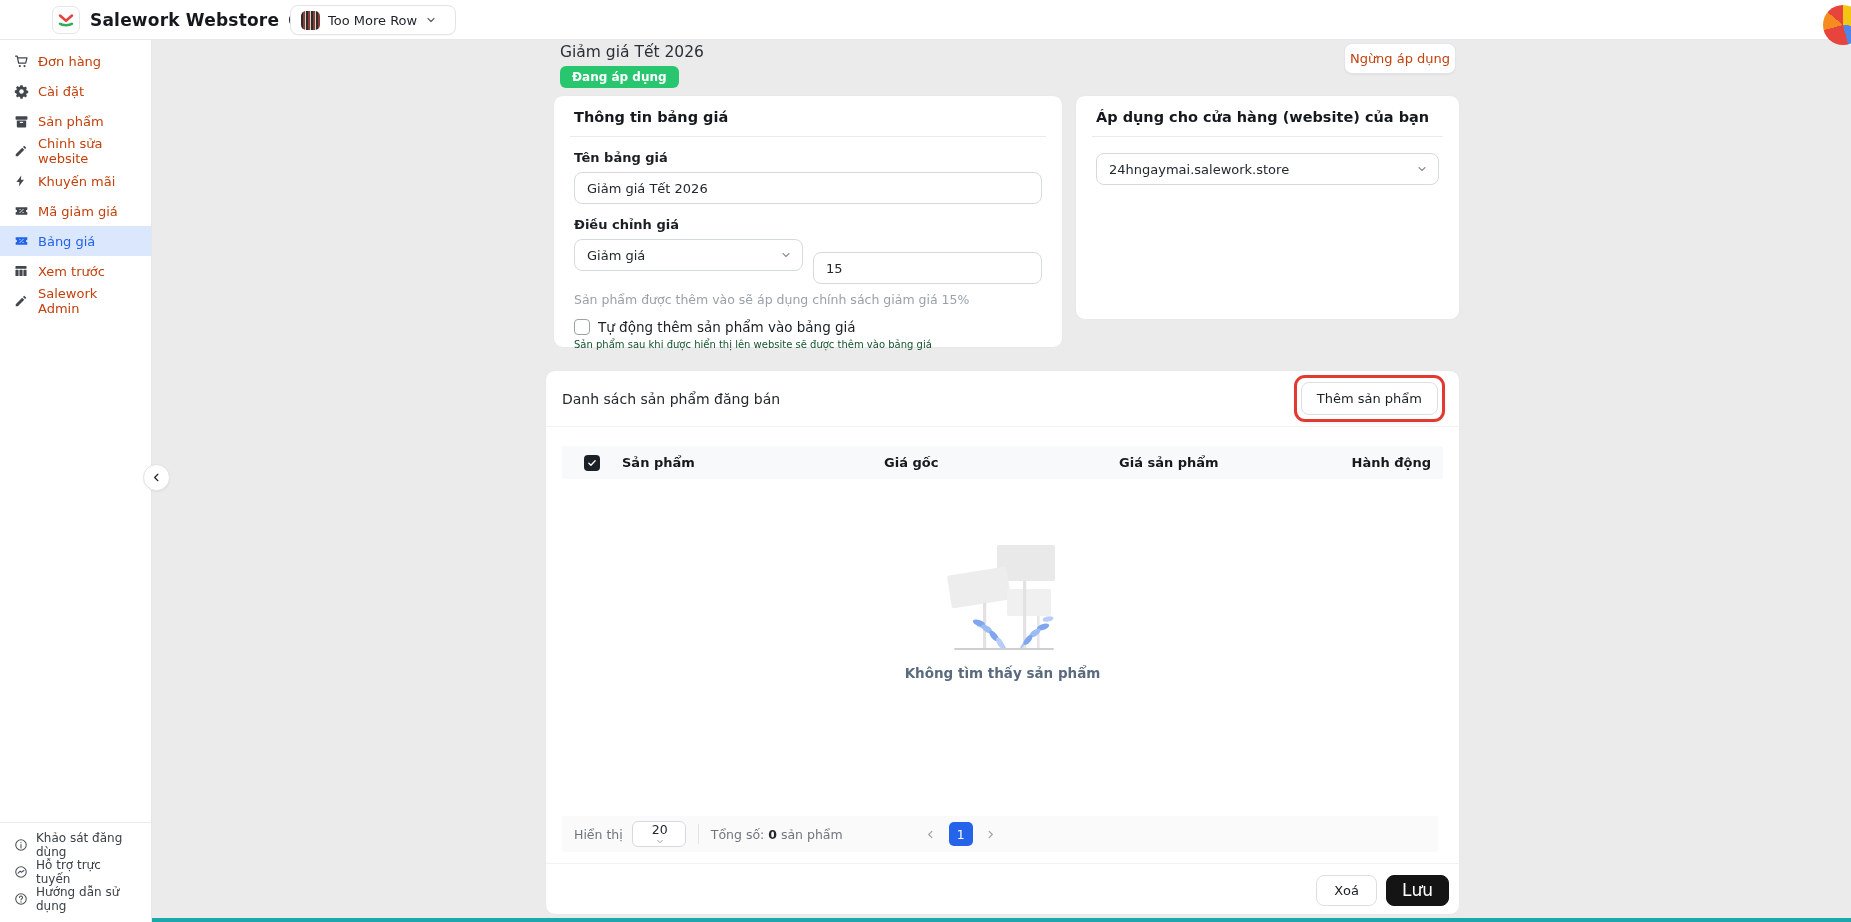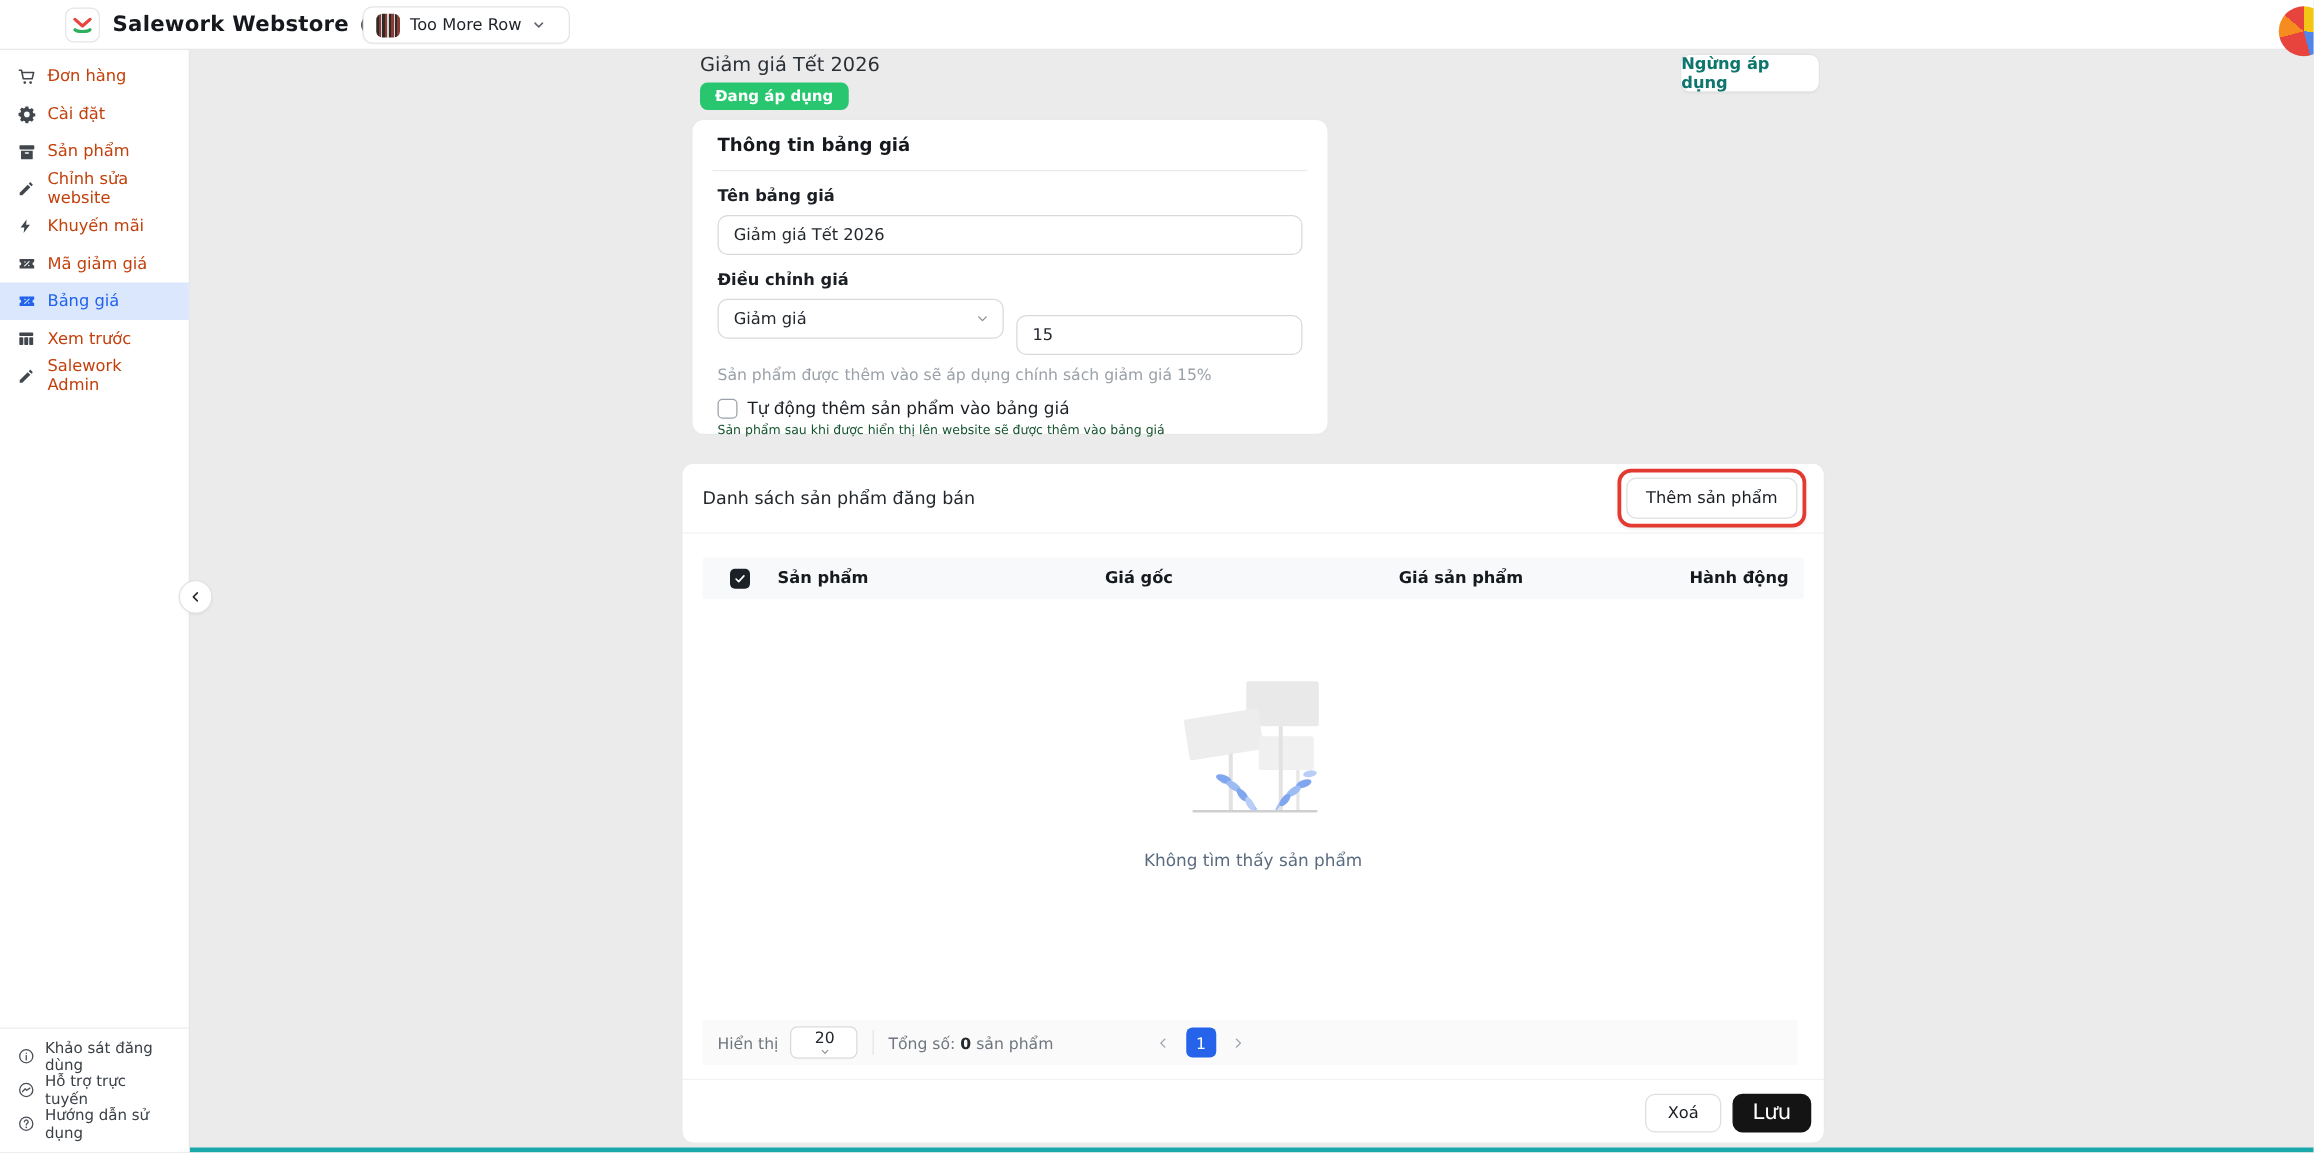--- a/index.html
+++ b/index.html
@@ -26,21 +26,21 @@
   .nav-item.active { background:#dbe7fd; color:#2163eb; font-weight:500; }
   .nav-item.active .ic { color:#2163eb; }
   .sidebar-footer { position:absolute; left:0; right:0; bottom:4px; border-top:1px solid #ececec; padding:8px 0 6px; }
   .foot-item { display:flex; align-items:center; gap:8px; height:27px; padding:0 14px; font-size:12px; color:#3a4046; cursor:pointer; }
   .foot-item .ic { width:14px; height:14px; flex:0 0 14px; color:#4a5056; display:flex; align-items:center; }
   .collapse-btn { position:absolute; left:143px; top:464px; width:27px; height:27px; border-radius:50%; background:#fff; border:1px solid #e0e2e5; display:flex; align-items:center; justify-content:center; z-index:25; cursor:pointer; color:#202428; box-shadow:0 1px 2px rgba(0,0,0,.05); }
 
   
   .page-title { position:absolute; left:560px; top:43px; font-size:15.5px; font-weight:500; color:#2b3036; }
   .status-badge { position:absolute; left:560px; top:66px; background:#28c76f; color:#fff; font-size:12px; font-weight:bold; padding:4px 12px; border-radius:6px; }
-  .stop-btn { position:absolute; left:1344px; top:43px; width:112px; height:31px; background:#fff; border:1px solid #e2e4e8; border-radius:8px; font-size:13px; font-weight:700; color:#0f766e; display:flex; align-items:center; justify-content:center; cursor:pointer; box-shadow:0 1px 1px rgba(0,0,0,.04); }
+  .stop-btn { position:absolute; left:1344px; top:43px; width:112px; height:31px; background:#fff; border:1px solid #e2e4e8; border-radius:8px; font-size:13px; font-weight:400; color:#c2410c; display:flex; align-items:center; justify-content:center; cursor:pointer; box-shadow:0 1px 1px rgba(0,0,0,.04); }
 
   
   .card { position:absolute; background:#fff; border:1px solid #e8e9eb; border-radius:10px; }
   .info-card { left:553px; top:95px; width:510px; height:253px; padding:13px 20px 14px; }
   .apply-card { left:1075px; top:95px; width:385px; height:225px; padding:13px 20px; }
   .card-title { font-size:14.5px; font-weight:bold; color:#15181c; }
   .card-hr { border:none; border-top:1px solid #e9eaec; margin:11px -4px 0; }
   .field-label { font-size:13px; font-weight:bold; color:#1b1f24; margin-top:13px; }
   .text-input { margin-top:7px; width:100%; height:32px; border:1px solid #d7dadd; border-radius:8px; padding:0 12px; font-size:13px; color:#23282d; font-family:inherit; background:#fff; }
   .row2 { display:flex; gap:10px; margin-top:7px; }
@@ -59,21 +59,21 @@
   .pc-head { display:flex; align-items:center; justify-content:space-between; height:56px; padding:0 14px 0 16px; border-bottom:1px solid #f1f2f3; }
   .pc-title { font-size:14px; font-weight:500; color:#23282d; }
   .add-highlight { border:3px solid #e23a30; border-radius:11px; padding:4px; background:#fff; box-shadow:0 1px 3px rgba(0,0,0,.08); }
   .add-btn { background:#fff; border:1px solid #dcdfe2; border-radius:8px; padding:8px 15px; font-size:13px; font-weight:500; color:#1b1f24; cursor:pointer; font-family:inherit; }
   .table-head { margin:19px 16px 0; height:33px; background:#f8f9fa; display:grid; grid-template-columns:60px 262px 235px 221px 1fr; align-items:center; border-radius:2px; }
   .th { font-size:13px; font-weight:bold; color:#16191d; }
   .th.last { text-align:right; padding-right:12px; }
   .th-check { display:flex; justify-content:center; }
   .checkbox-checked { width:16px; height:16px; border-radius:4px; background:#1c2127; display:flex; align-items:center; justify-content:center; cursor:pointer; }
   .empty-wrap { margin-top:62px; display:flex; flex-direction:column; align-items:center; }
-  .empty-text { margin-top:24px; font-size:13.5px; font-weight:400; color:#5b6b7f; }
+  .empty-text { margin-top:8px; font-size:13.5px; font-weight:700; color:#5b6b7f; }
   .pager-strip { position:absolute; left:16px; top:445px; width:876px; height:36px; background:#fafafa; display:flex; align-items:center; padding:0 12px; border-radius:2px; }
   .show-label { font-size:12.5px; color:#6f767d; }
   .size-select { margin-left:9px; height:26px; width:54px; border:1px solid #d7dadd; border-radius:6px; background:#fff; display:flex; align-items:center; justify-content:space-between; padding:0 7px 0 9px; font-size:12.5px; color:#23282d; cursor:pointer;flex-direction:column; }
   .v-div { width:1px; height:20px; background:#e3e5e7; margin:0 12px; }
   .total-text { font-size:12.5px; color:#6f767d; }
   .total-text b { color:#23282d; }
   .pager { display:flex; align-items:center; gap:6px; margin-left:76px; }
   .pg-btn { width:24px; height:24px; border-radius:5px; display:flex; align-items:center; justify-content:center; color:#9aa1a8; cursor:pointer; font-size:12px; background:transparent; }
   .pg-page { width:24px; height:24px; border-radius:5px; background:#2563eb; color:#fff; font-size:12.5px; font-weight:500; display:flex; align-items:center; justify-content:center; cursor:pointer; }
   .pc-footer { position:absolute; left:0; right:0; top:492px; border-top:1px solid #f1f2f3; height:53px; display:flex; align-items:center; justify-content:flex-end; gap:9px; padding:0 10px; }
@@ -259,20 +259,32 @@
       <input class="text-input w-half" style="margin-top: 13px;" type="text" value="15">
     </div>
     <div class="hint">Sản phẩm được thêm vào sẽ áp dụng chính sách giảm giá 15%</div>
     <div class="check-row">
       <span class="checkbox"></span>
       <span class="check-label">Tự động thêm sản phẩm vào bảng giá</span>
     </div>
     <div class="hint2">Sản phẩm sau khi được hiển thị lên website sẽ được thêm vào bảng giá</div>
   </div>
 
+  <div class="card apply-card">
+    <div class="card-title">Áp dụng cho cửa hàng (website) của bạn</div>
+    <hr class="card-hr">
+    <div class="select-box apply-select">
+      <span>24hngaymai.salework.store</span>
+      <span class="chev">
+          <svg width="12" height="12" viewBox="0 0 24 24">
+            <path d="M6 9l6 6 6-6" fill="none" stroke="currentColor" stroke-width="2.2" stroke-linecap="round" stroke-linejoin="round"></path>
+          </svg>
+        </span>
+    </div>
+  </div>
 
   <div class="card products-card">
     <div class="pc-head">
       <span class="pc-title">Danh sách sản phẩm đăng bán</span>
       <span class="add-highlight">
         <button class="add-btn">Thêm sản phẩm</button>
       </span>
     </div>
 
     <div class="table-head">

